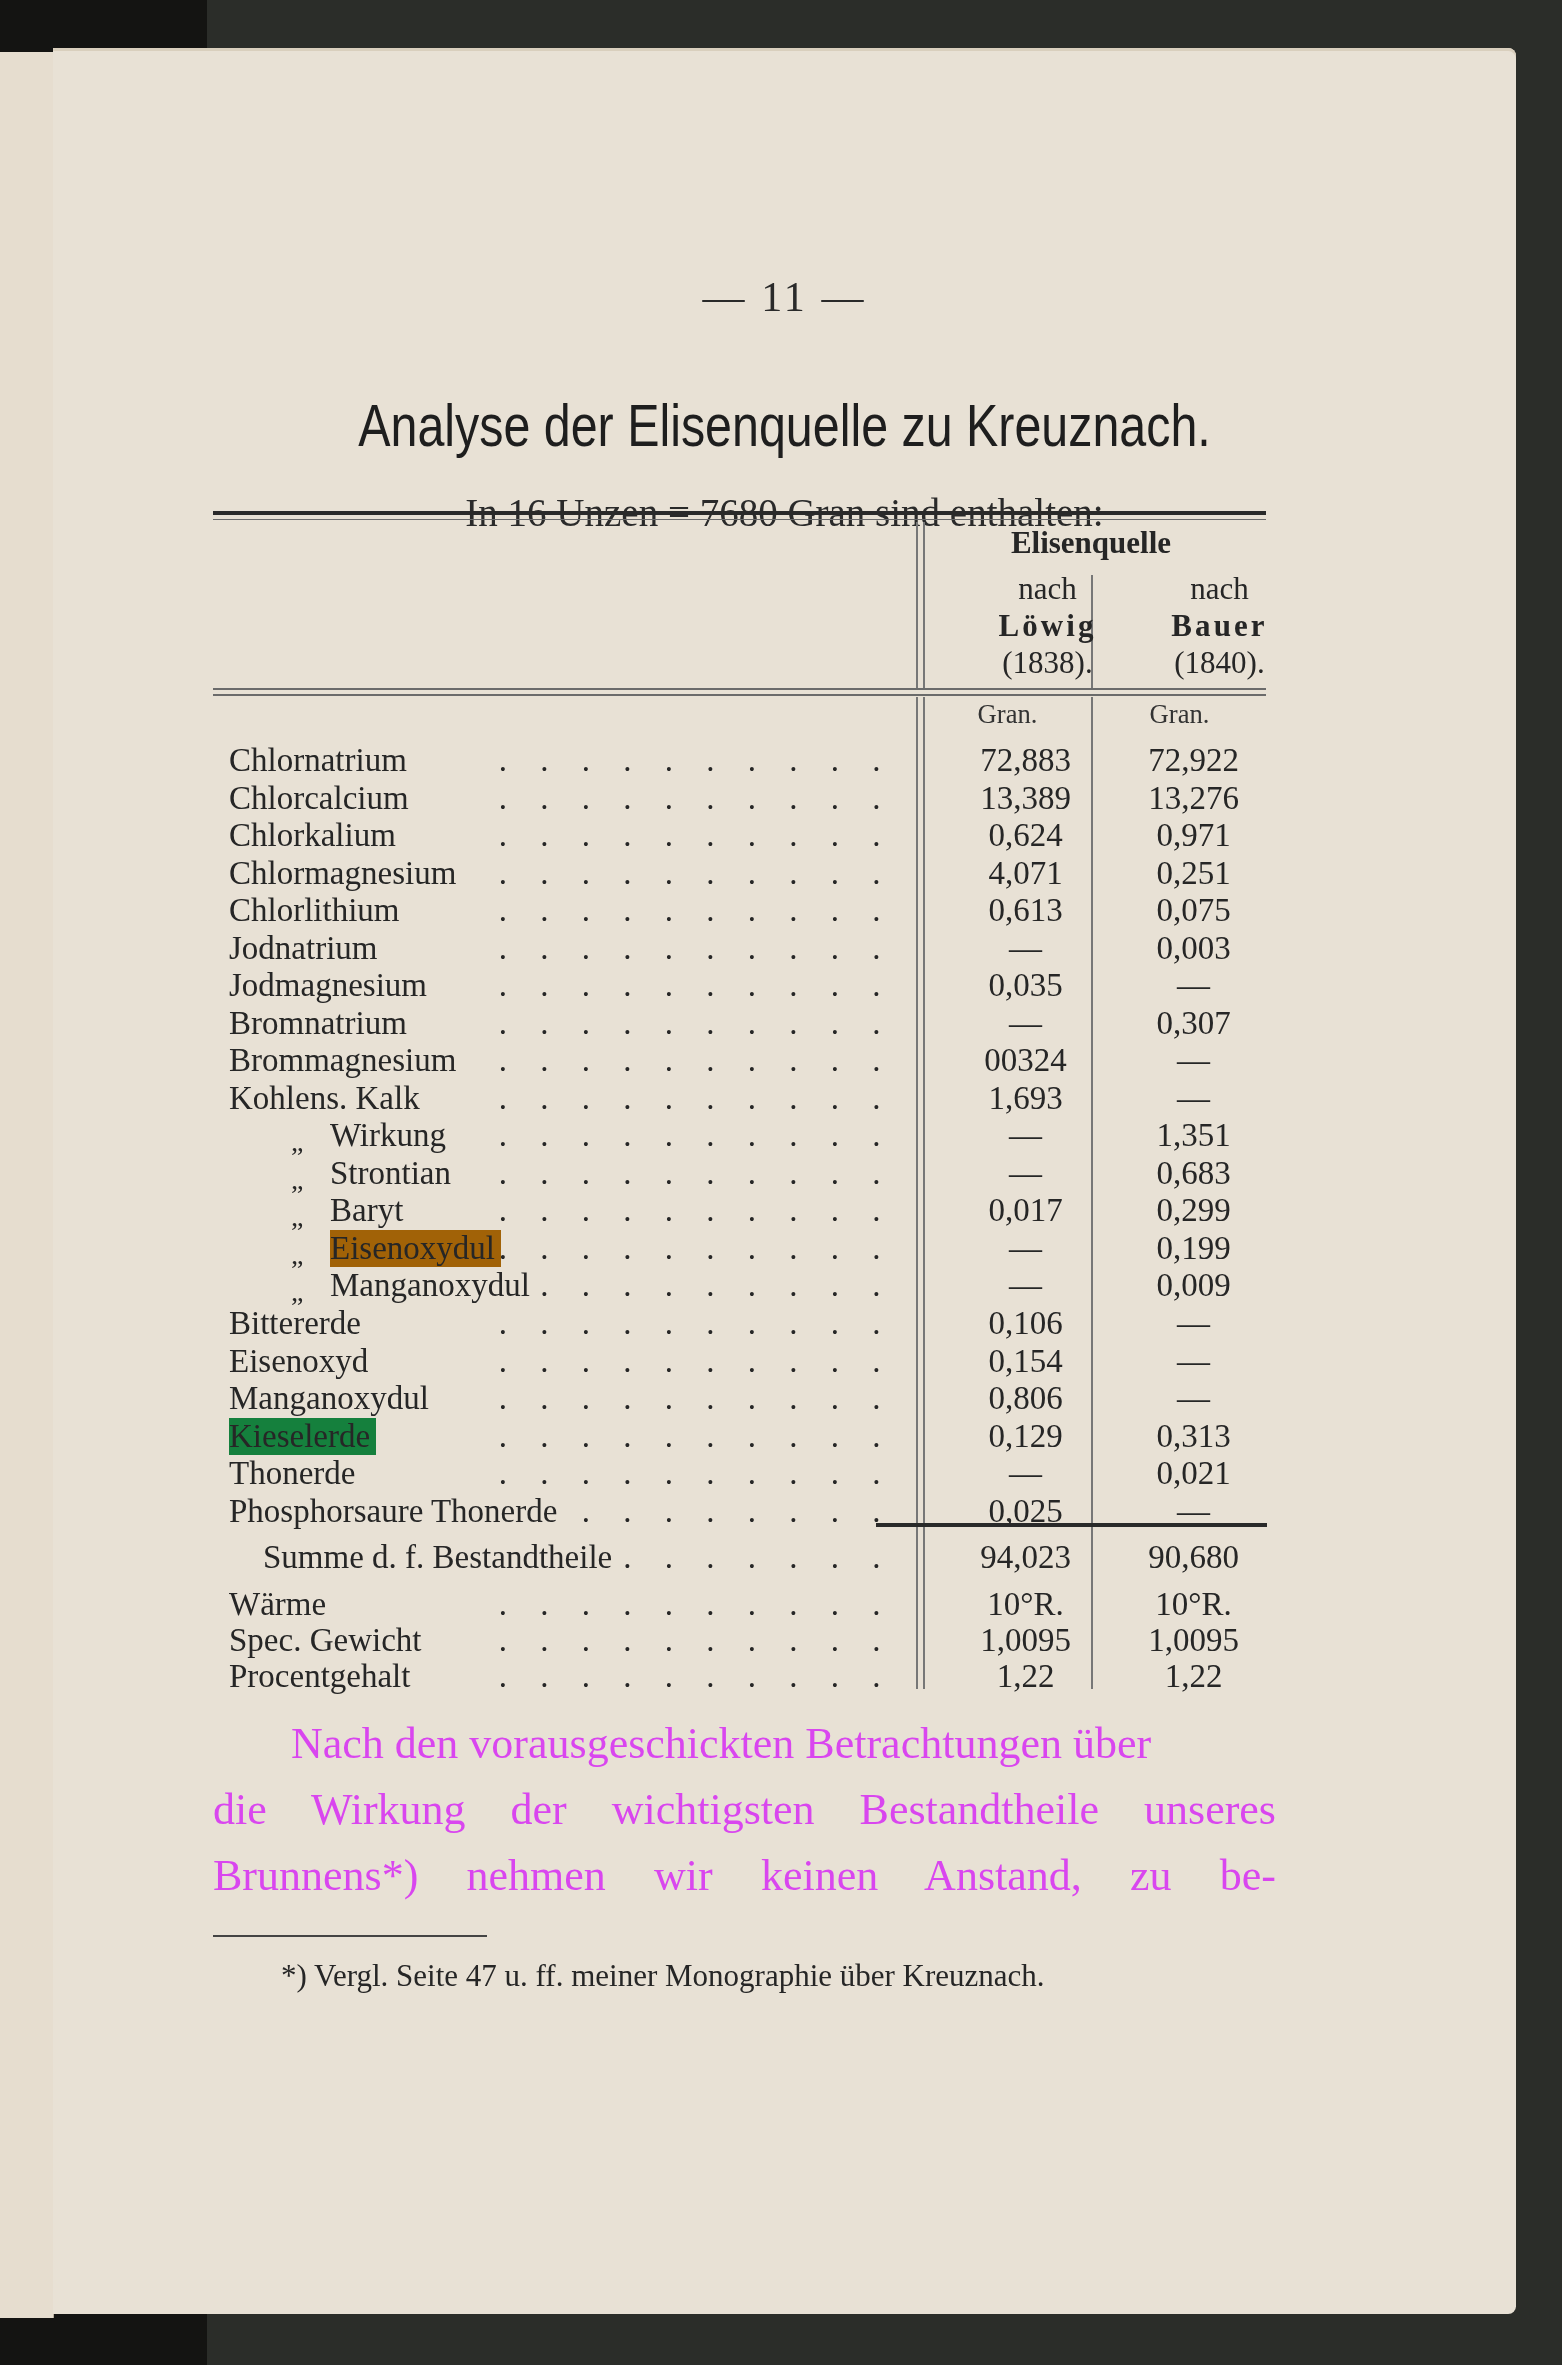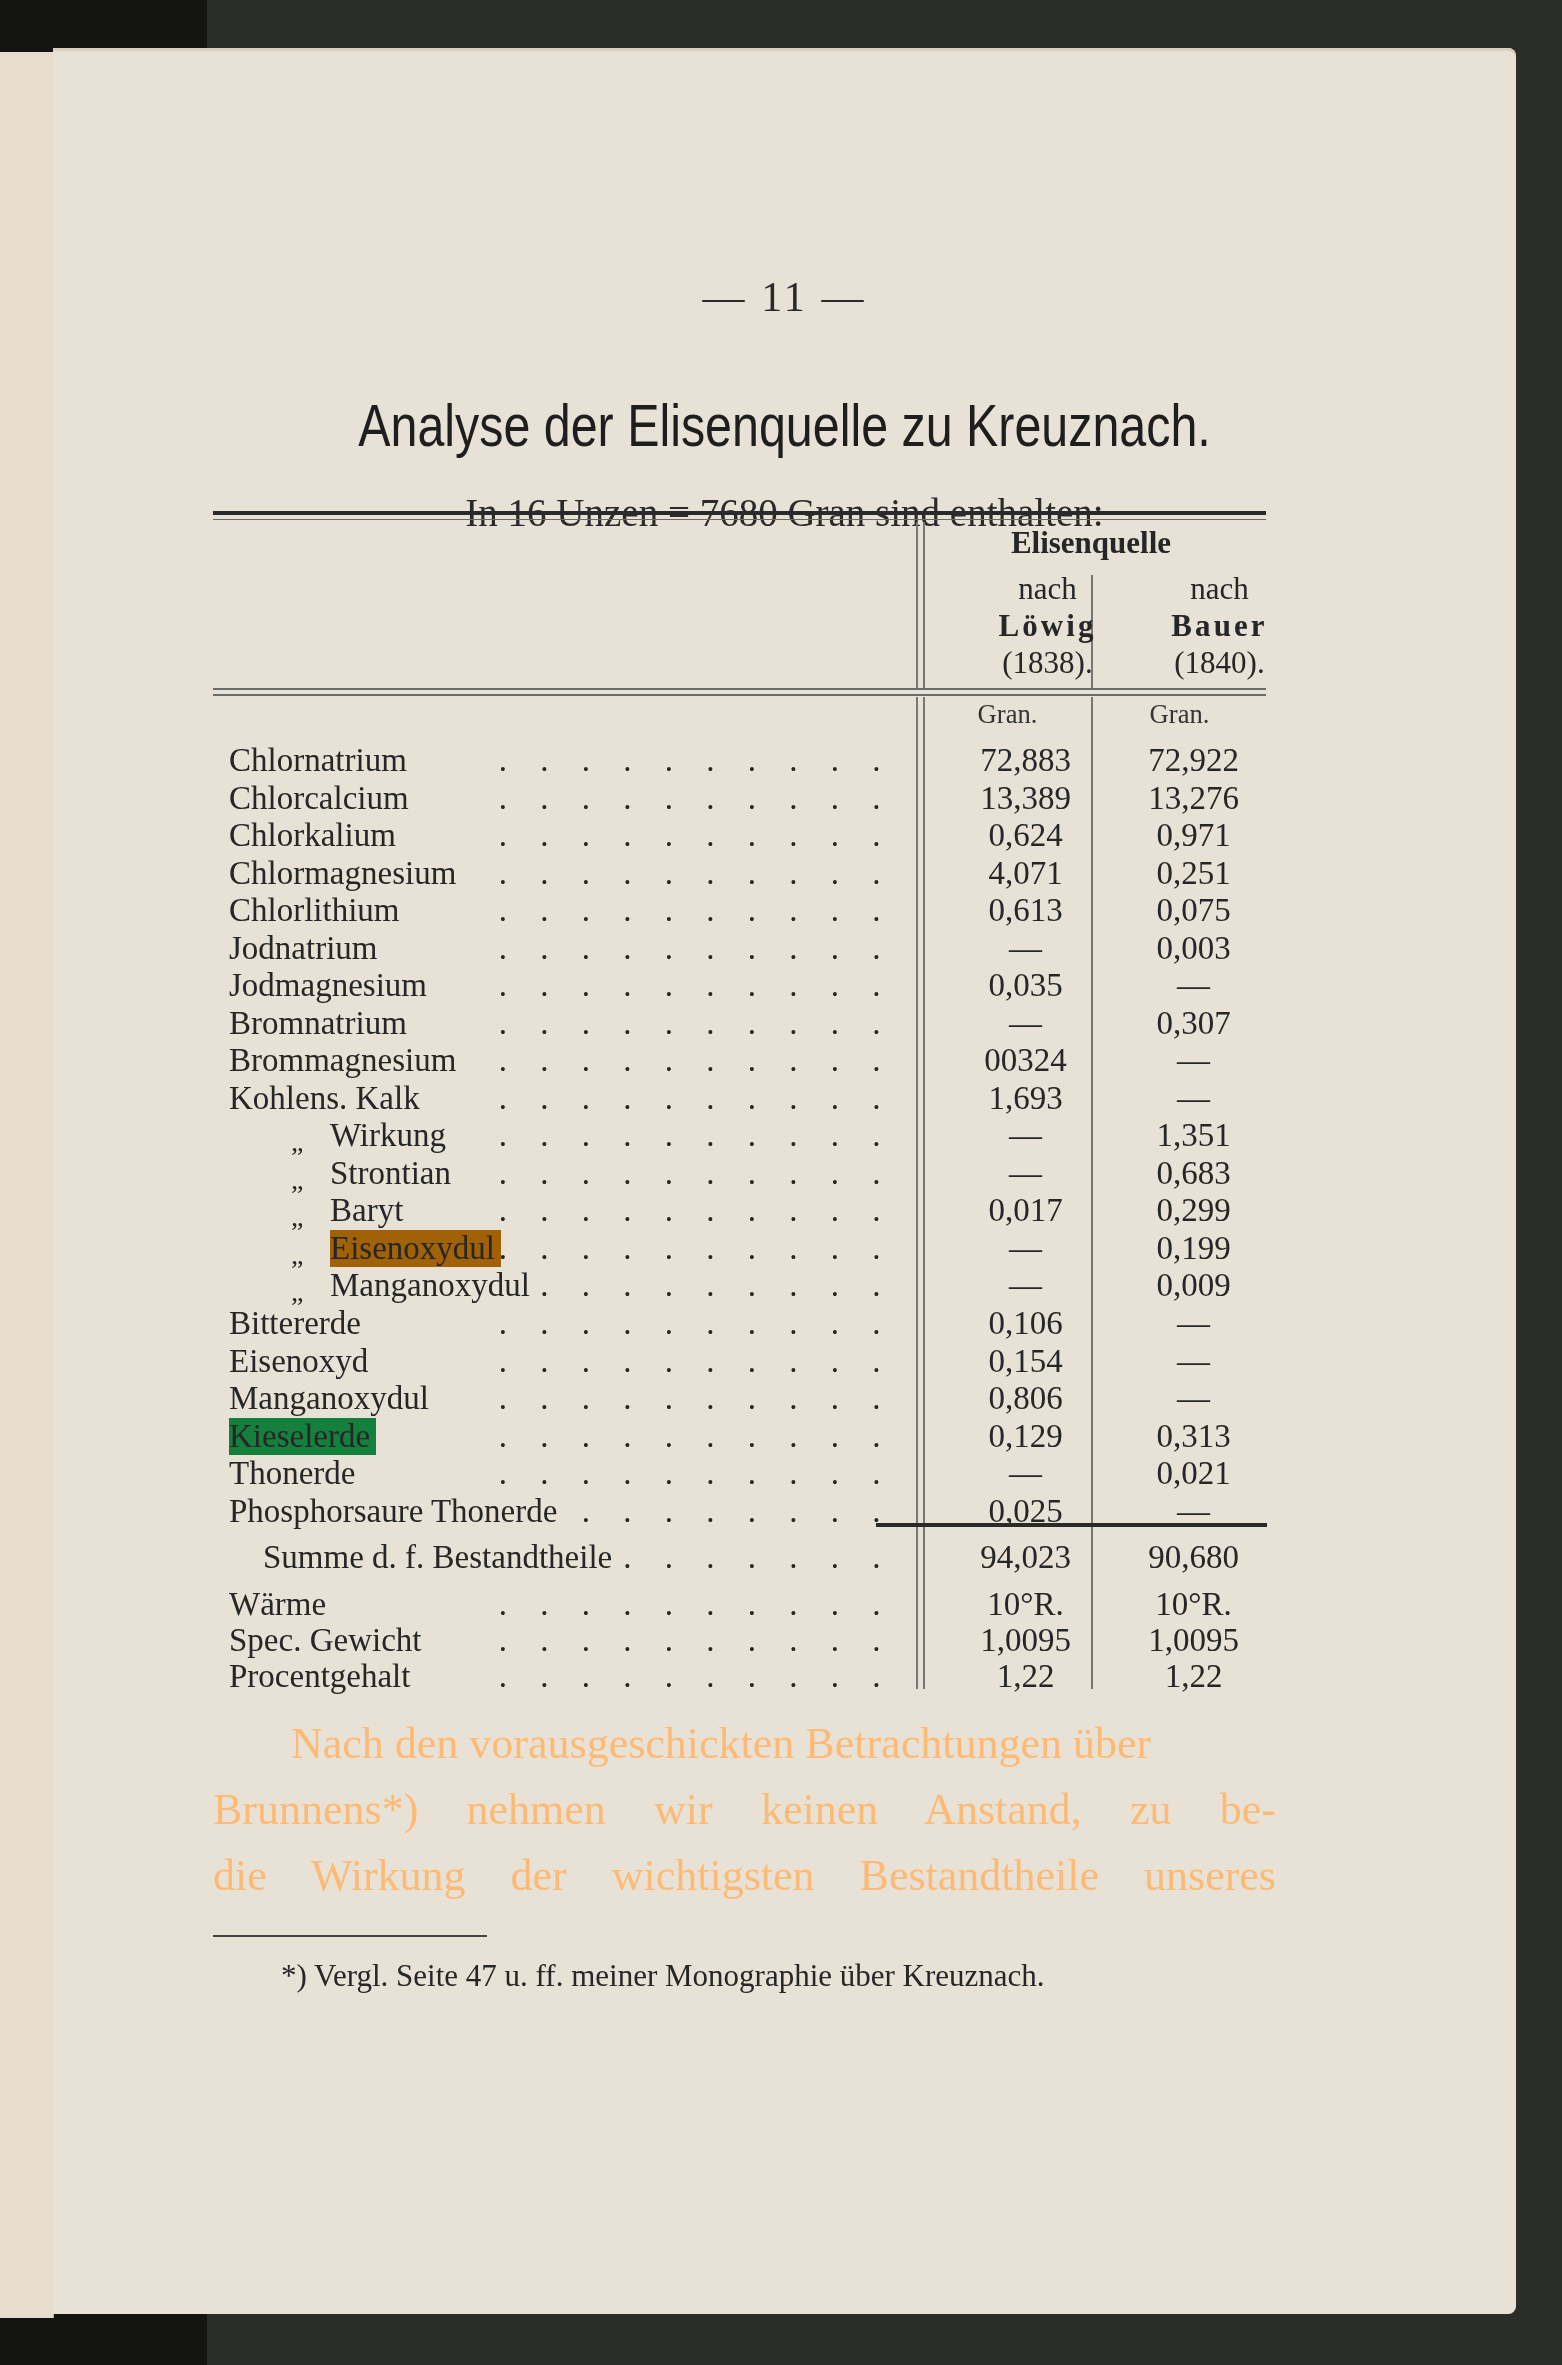--- a/index.html
+++ b/index.html
@@ -44,21 +44,21 @@
   .unit { position:absolute; top:181px; font-size:26.6px; text-align:center; color:#333; }
   .row { position:absolute; left:0; width:1053px; height:38px; font-size:33px; }
   .row .name { position:absolute; left:16px; top:0; white-space:nowrap; }
   .row .dots { position:absolute; left:0; top:0; width:680px; text-align:right; letter-spacing:12.5px; }
   .row .v1 { position:absolute; left:711px; width:203px; text-align:center; top:0; }
   .row .v2 { position:absolute; left:907px; width:147px; text-align:center; top:0; }
   .row.sub .name { left:117px; }
   .ditto { position:absolute; left:78px; top:9.4px; font-size:28px; }
   .body-text {
     position:absolute; left:213px; width:1063px; top:1711px;
-    font-family:"Liberation Serif", serif; font-size:44px; color:#fdba74; line-height:66px;
+    font-family:"Liberation Serif", serif; font-size:44px; color:#d946ef; line-height:66px;
     text-align:justify;
   }
   .body-text .indent { padding-left:78px; }
   .fn-rule { position:absolute; left:213px; top:1935px; width:274px; height:2.3px; background:#444; }
   .footnote {
     position:absolute; left:281px; top:1958px; font-family:"Liberation Serif", serif;
     font-size:31px; color:#262626;
   }
 </style>
 </head>
@@ -261,19 +261,19 @@
         <span class="v1">1,22</span>
         <span class="v2">1,22</span>
       </div>
     </div>
 
   <div class="rule-thick" style="top:1012px;left:663px;width:391px;"></div>
 </div>
 
 <div class="body-text">
   <div class="indent">Nach den vorausgeschickten Betrachtungen über</div>
+  <div style="text-align-last:justify;">die Wirkung der wichtigsten Bestandtheile unseres</div>
   <div style="text-align-last:justify;">Brunnens*) nehmen wir keinen Anstand, zu be-</div>
-  <div style="text-align-last:justify;">die Wirkung der wichtigsten Bestandtheile unseres</div>
 </div>
 
 <div class="fn-rule"></div>
 <div class="footnote">*) Vergl. Seite 47 u. ff. meiner Monographie über Kreuznach.</div>
 
 
 </body></html>

